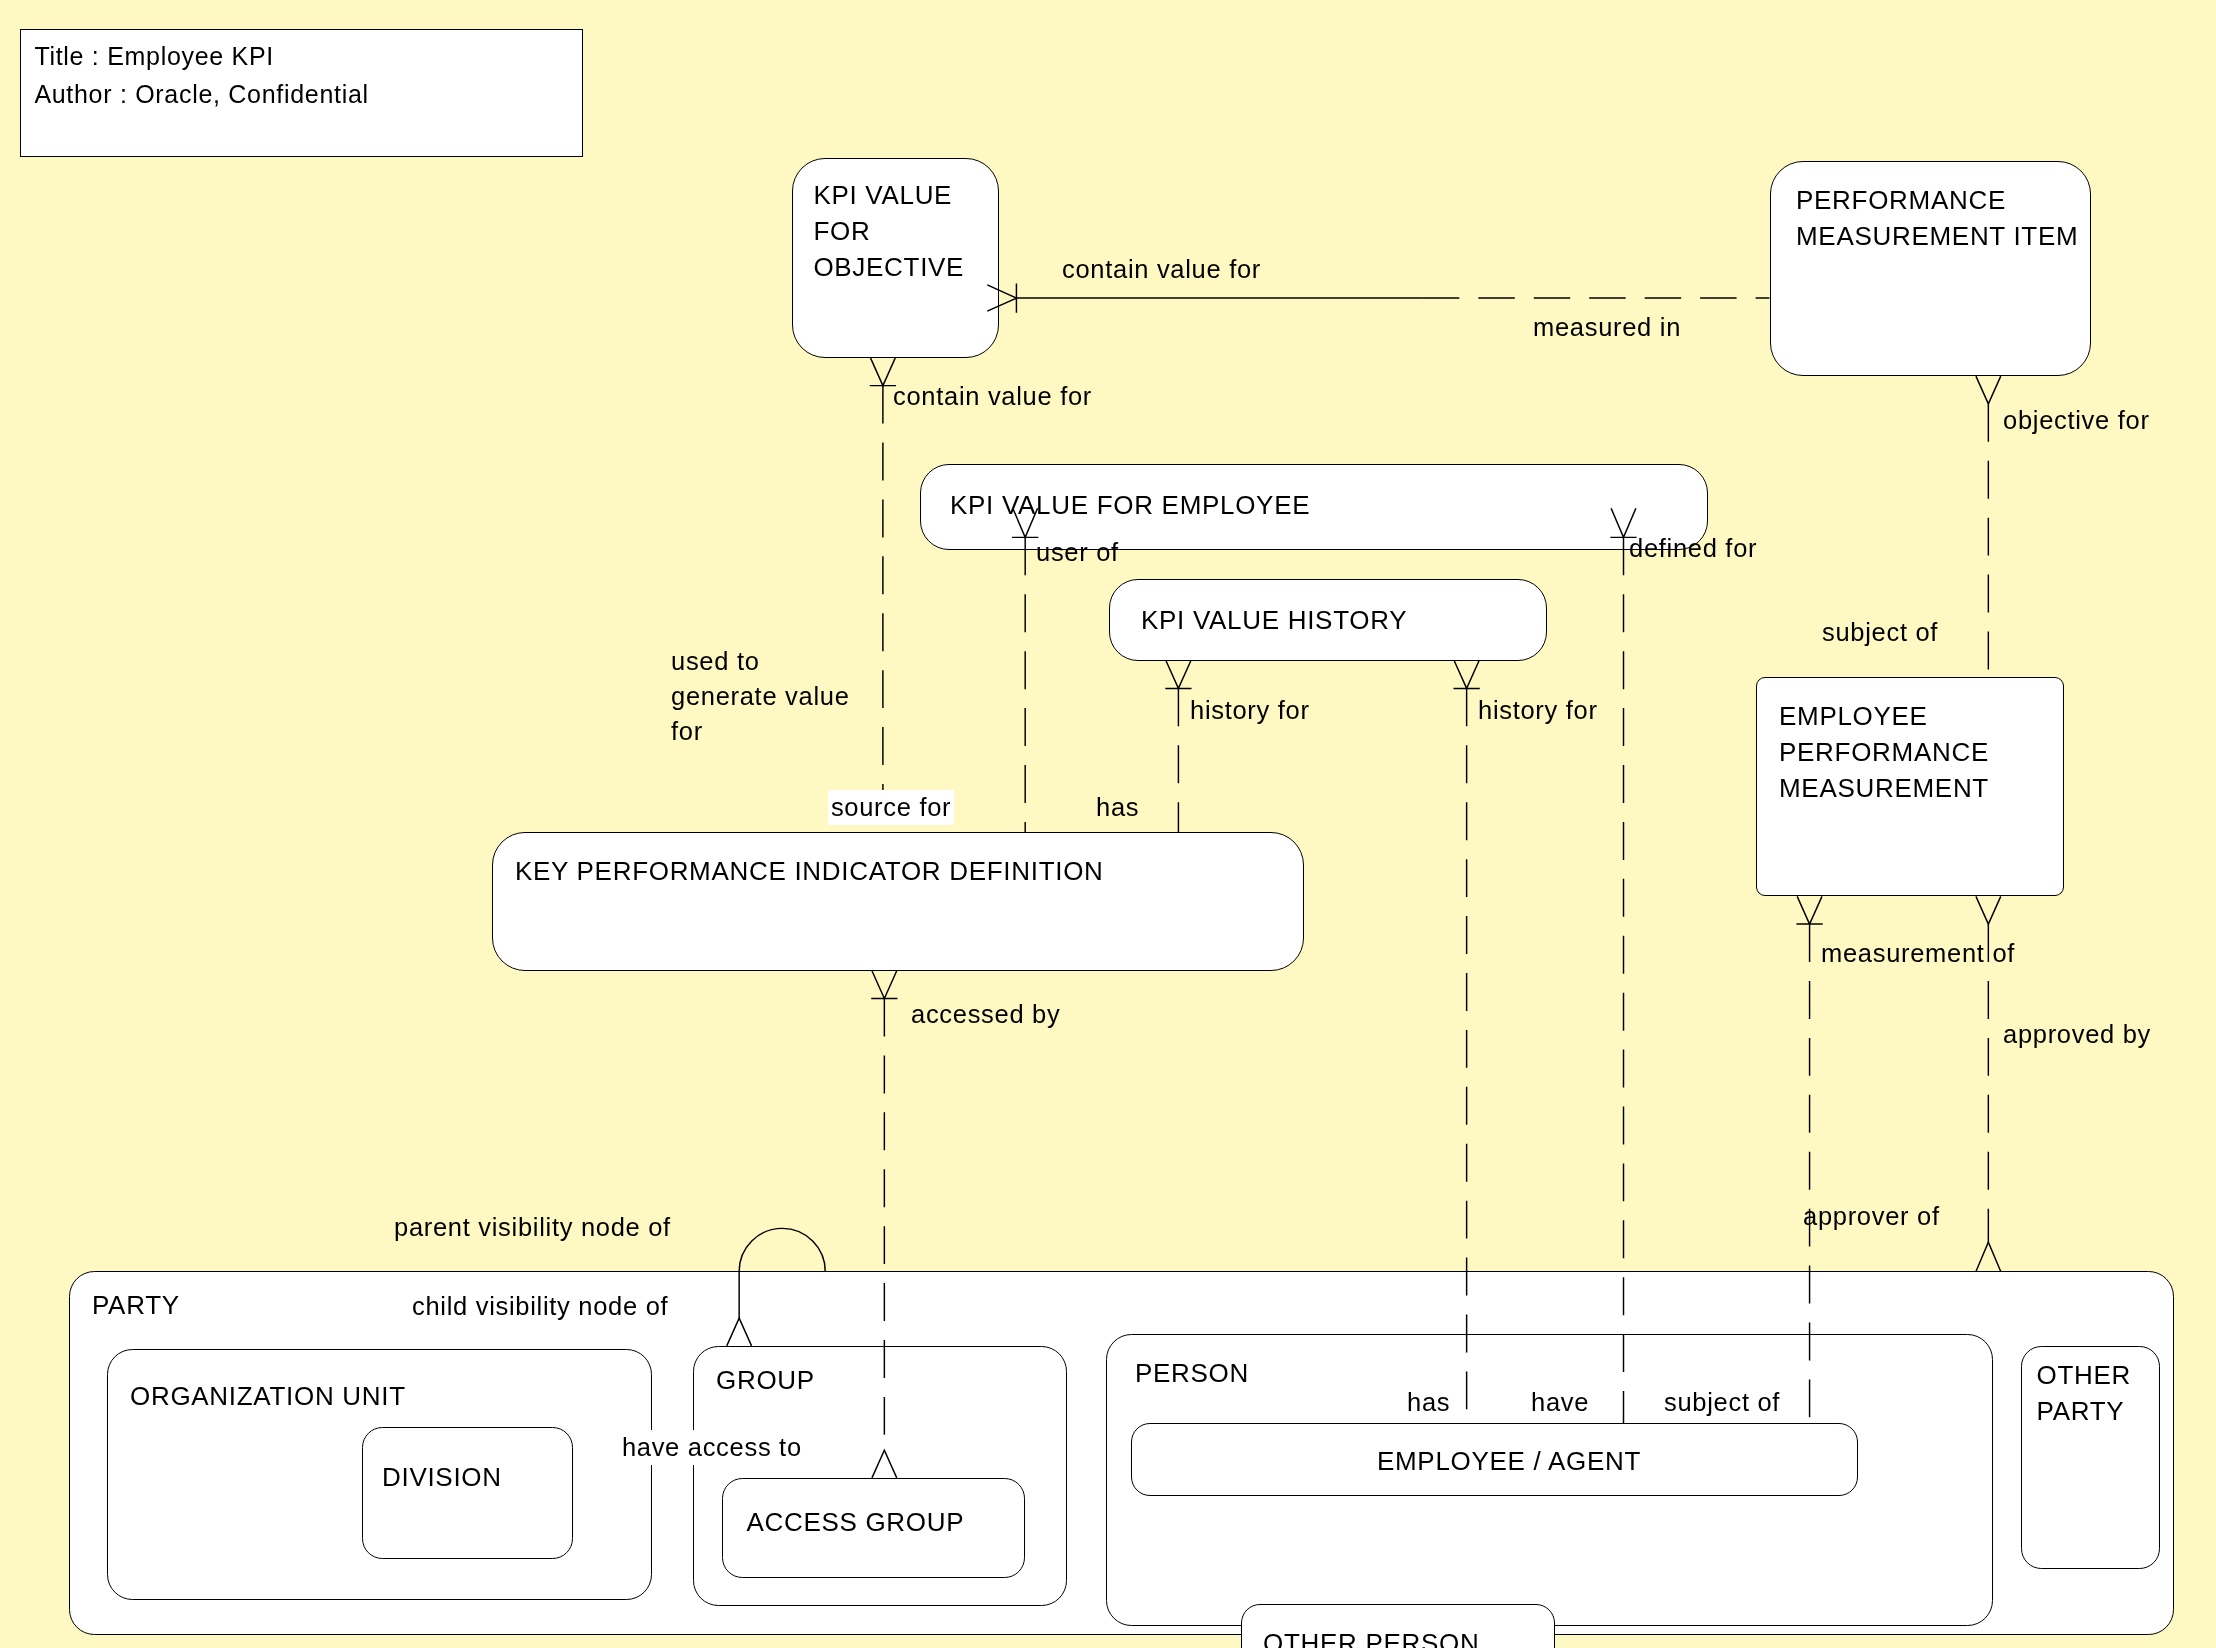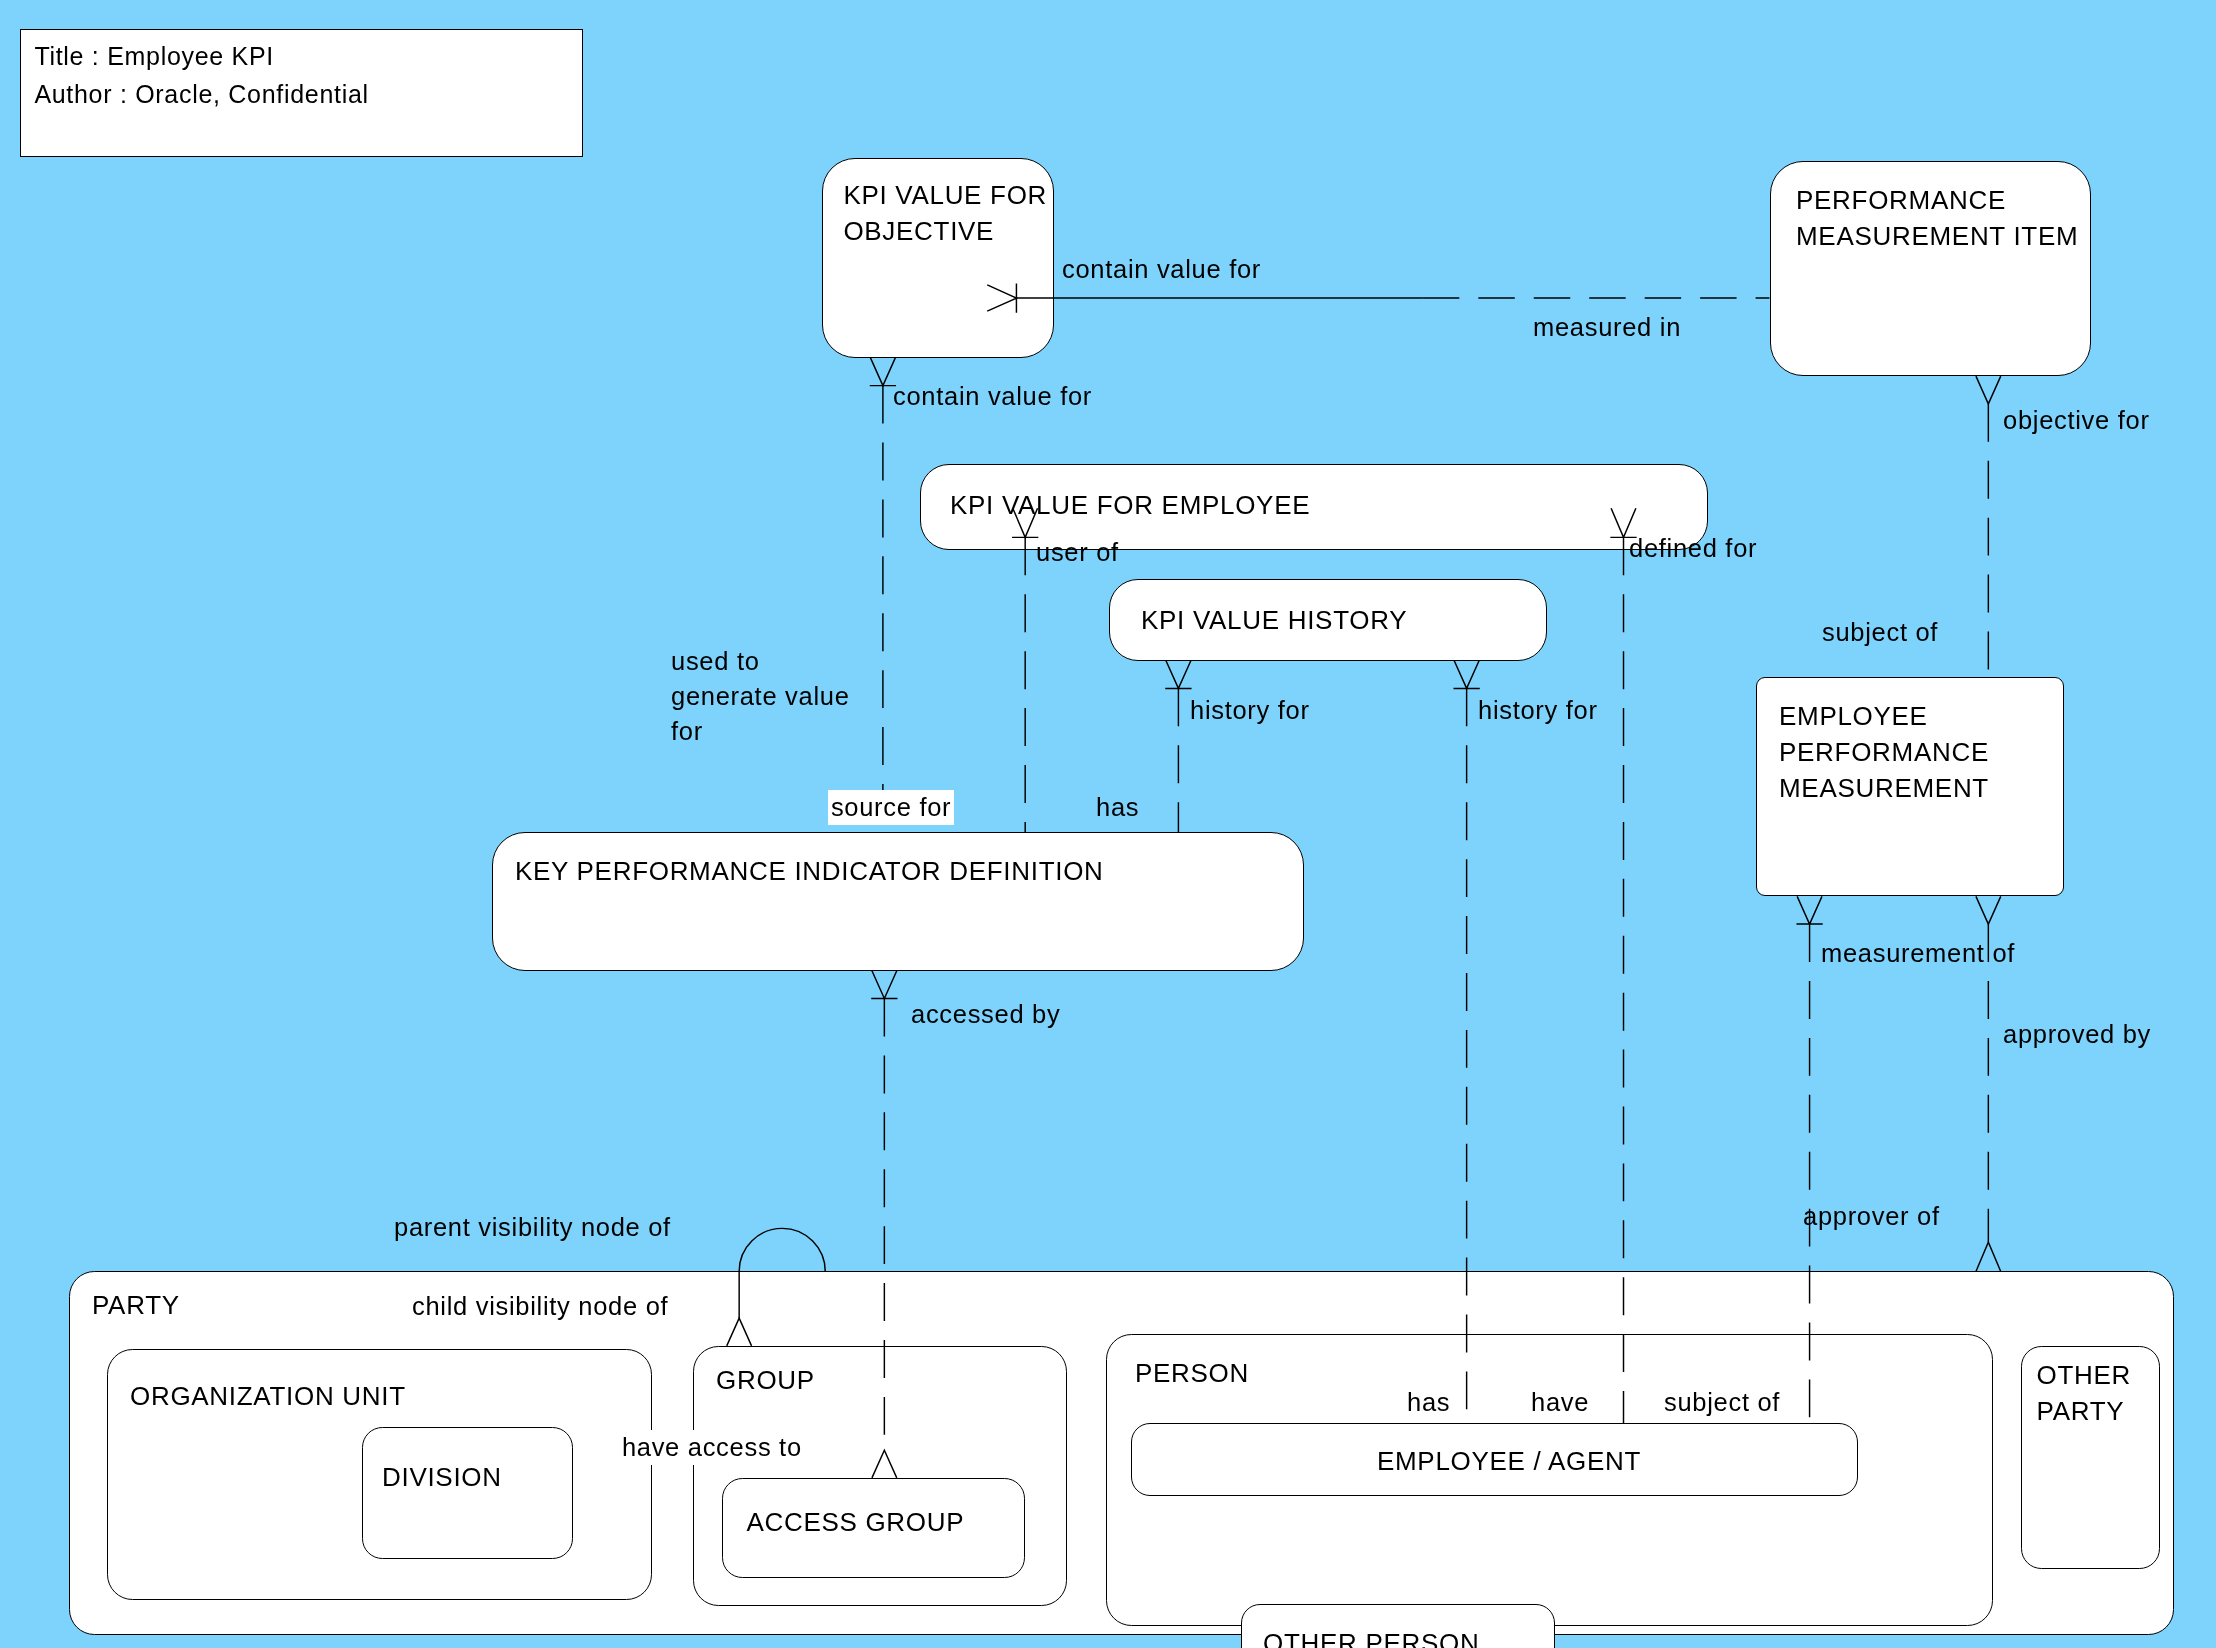--- a/index.html
+++ b/index.html
@@ -1,19 +1,19 @@
 <!DOCTYPE html>
 <html style="font-size:11.7px"><head>
 <meta charset="utf-8">
 <style>
   html,body{margin:0;padding:0;background:#ffffff;}
   #canvas{
     position:relative;
     width:2216px;height:1649px;
-    background:#7dd3fc;
+    background:#fef9c3;
     font-family:"Liberation Sans","DejaVu Sans",sans-serif;
     color:#000;
     overflow:hidden;
   }
   
   .ebox{
     position:absolute;
     border:1.5px solid #000;
     background:#ffffff;
     box-sizing:border-box;
@@ -43,21 +43,21 @@
   .rlabel{z-index:40;}
   .ebox{z-index:10;}
   path{stroke:#000;stroke-width:2;fill:none;}
   .dash{stroke-dasharray:52 26;}
   .dashlong{stroke-dasharray:50 26;}
 
   
   [data-name="title-block"]{left:20.4px;top:29px;width:563px;height:128px;padding:7.3px 0 0 13px;font-size:25px;line-height:38px;}
 
   
-  [data-name="entity-kpi-value-for-objective"]{left:822px;top:158px;width:232px;height:200px;padding:17.5px 0 0 20.4px;}
+  [data-name="entity-kpi-value-for-objective"]{left:792px;top:158px;width:207px;height:200px;padding:17.5px 0 0 20.4px;}
   [data-name="entity-performance-measurement-item"]{left:1770px;top:161px;width:321px;height:215px;padding:20.4px 0 0 25px;}
   [data-name="entity-kpi-value-for-employee"]{left:920px;top:422px;width:788px;height:86px;padding:22px 0 0 29px;margin-top:42px;}
   [data-name="entity-kpi-value-history"]{left:1109px;top:579px;width:438px;height:82px;padding:22px 0 0 31px;}
   [data-name="entity-employee-performance-measurement"]{left:1756px;top:677px;width:308px;height:219px;padding:20.4px 35px 0 22px;border-radius:9px;}
   [data-name="entity-key-performance-indicator-definition"]{left:492px;top:832px;width:812px;height:139px;padding:20.4px 0 0 22px;}
   [data-name="entity-party"]{left:69px;top:1271px;width:2105px;height:364px;padding:14.6px 0 0 22px;}
   [data-name="entity-organization-unit"]{left:107px;top:1349px;width:545px;height:251px;padding:28px 0 0 22px;}
   [data-name="entity-division"]{left:362px;top:1427px;width:211px;height:132px;padding:31px 0 0 19px;}
   [data-name="entity-group"]{left:693px;top:1346px;width:374px;height:260px;padding:14.6px 0 0 22px;}
   [data-name="entity-access-group"]{left:722px;top:1478px;width:303px;height:100px;padding:25px 0 0 23.4px;}

